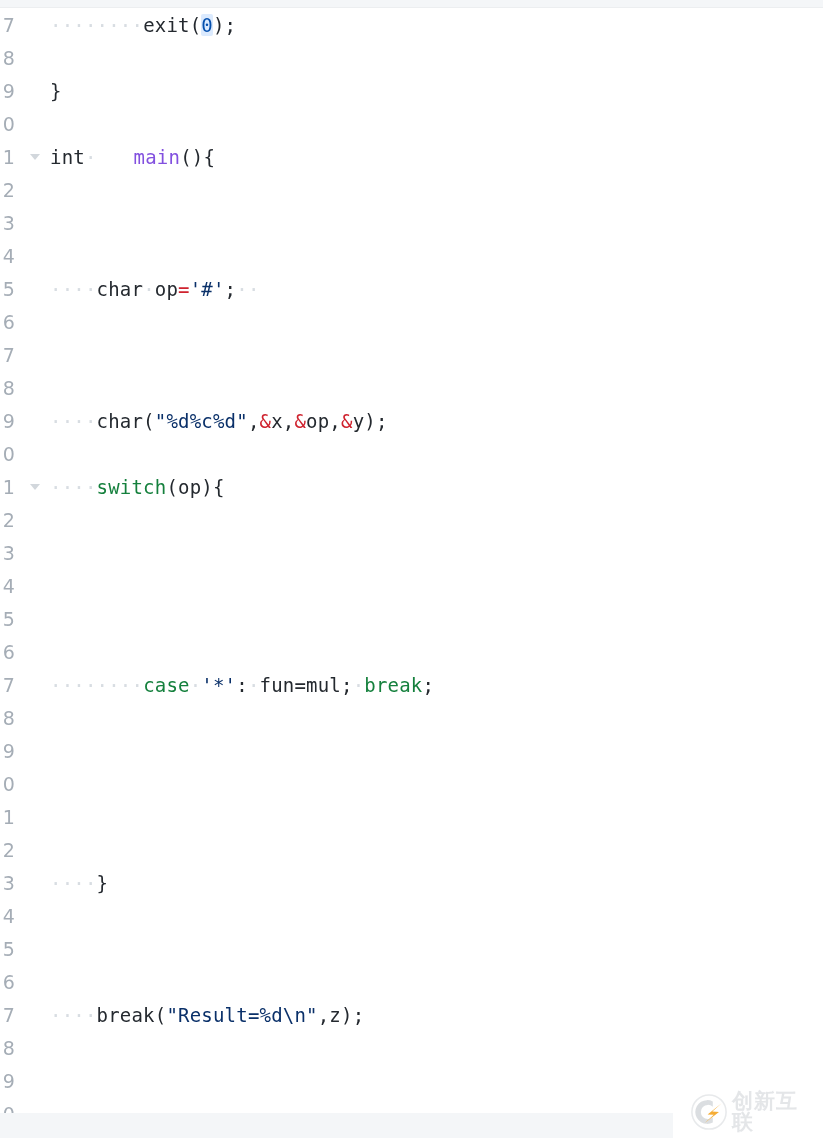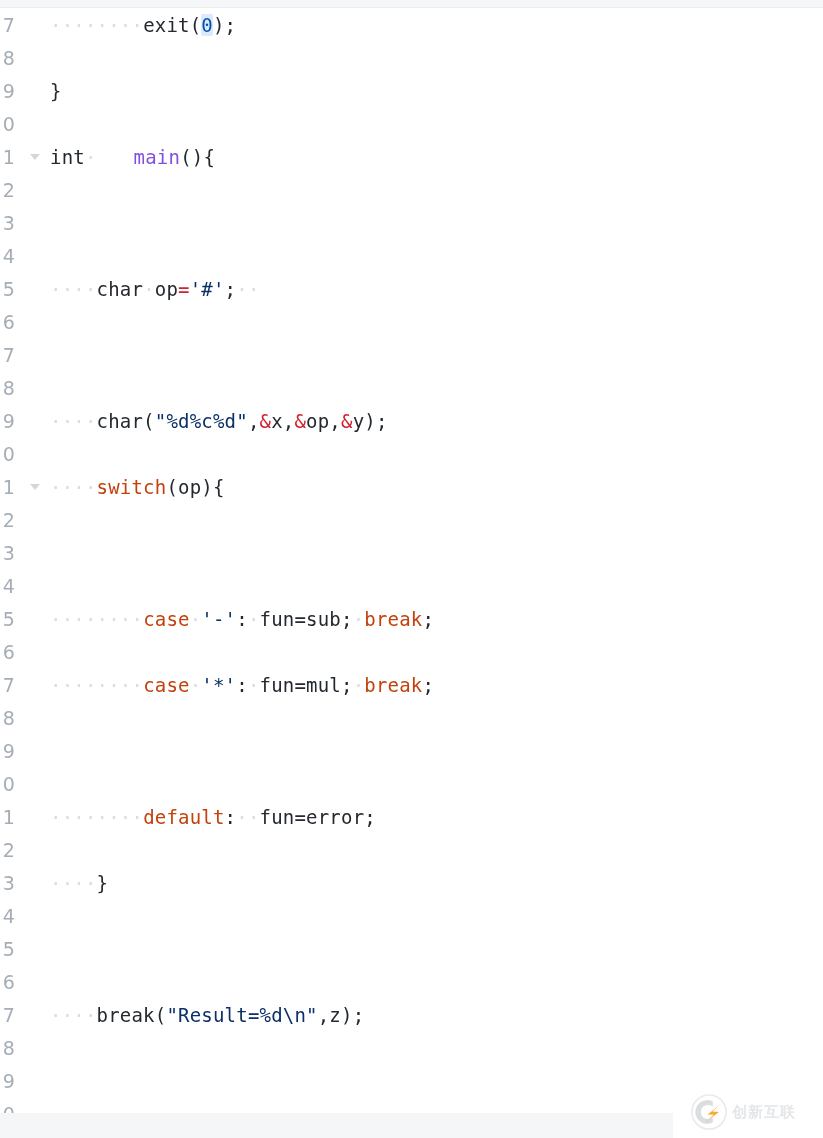--- a/index.html
+++ b/index.html
@@ -90,21 +90,21 @@
     position: absolute;
     left: 50px;
     top: 0;
     color: #24292f;
   }
 
   
   .ws { color: #d8dde2; }
 
   
-  .kw   { color: #c2410c; }       
+  .kw   { color: #15803d; }       
   .fn   { color: #8250df; padding-left: 37px; }       
   .str  { color: #0a3069; }       
   .num  { color: #0550ae; }       
   .op   { color: #cf222e; }       
   .pl   { color: #24292f; }       
   .hl   { background: #dbeafe; border-radius: 2px; }
 
   
   .watermark {
     position: absolute;
@@ -119,21 +119,21 @@
   }
   .wm-mark {
     width: 38px;
     height: 38px;
     position: relative;
     flex: 0 0 auto;
   }
   .wm-text {
     margin-left: 4px;
     font-family: "DejaVu Sans", "Liberation Sans", sans-serif;
-    font-size: 15px;
+    font-size: 21px;
     font-weight: bold;
     color: #e2e4e7;
     letter-spacing: 1px;
     line-height: 1;
   }
 </style>
 </head>
 <body>
 
 <div id="app">
@@ -152,27 +152,27 @@
       <div class="code-line"><span class="gutter">5</span><span class="code-text"><span class="ws">····</span><span class="pl">char</span><span class="ws">·</span><span class="pl">op</span><span class="op">=</span><span class="str">'#'</span><span class="pl">;</span><span class="ws">··</span></span></div>
       <div class="code-line"><span class="gutter">6</span><span class="code-text"></span></div>
       <div class="code-line"><span class="gutter">7</span></div>
       <div class="code-line"><span class="gutter">8</span><span class="code-text"></span></div>
       <div class="code-line"><span class="gutter">9</span><span class="code-text"><span class="ws">····</span><span class="pl">char(</span><span class="str">"%d%c%d"</span><span class="pl">,</span><span class="op">&amp;</span><span class="pl">x,</span><span class="op">&amp;</span><span class="pl">op,</span><span class="op">&amp;</span><span class="pl">y);</span></span></div>
       <div class="code-line"><span class="gutter">0</span><span class="code-text"></span></div>
       <div class="code-line"><span class="gutter">1</span><span class="fold"></span><span class="code-text"><span class="ws">····</span><span class="kw">switch</span><span class="pl">(op){</span></span></div>
       <div class="code-line"><span class="gutter">2</span><span class="code-text"></span></div>
       <div class="code-line"><span class="gutter">3</span></div>
       <div class="code-line"><span class="gutter">4</span><span class="code-text"></span></div>
-      <div class="code-line"><span class="gutter">5</span><span class="code-text"><span class="ws">········</span><span class="kw">case</span><span class="ws">·</span><span class="str">'-'</span><span class="pl">:</span><span class="ws">·</span><span class="pl">fun=sub;</span><span class="ws">·</span><span class="kw">break</span><span class="pl">;</span></span></div>
+      <div class="code-line"><span class="gutter">5</span></div>
       <div class="code-line"><span class="gutter">6</span><span class="code-text"></span></div>
       <div class="code-line"><span class="gutter">7</span><span class="code-text"><span class="ws">········</span><span class="kw">case</span><span class="ws">·</span><span class="str">'*'</span><span class="pl">:</span><span class="ws">·</span><span class="pl">fun=mul;</span><span class="ws">·</span><span class="kw">break</span><span class="pl">;</span></span></div>
       <div class="code-line"><span class="gutter">8</span><span class="code-text"></span></div>
       <div class="code-line"><span class="gutter">9</span></div>
       <div class="code-line"><span class="gutter">0</span><span class="code-text"></span></div>
-      <div class="code-line"><span class="gutter">1</span><span class="code-text"><span class="ws">········</span><span class="kw">default</span><span class="pl">:</span><span class="ws">··</span><span class="pl">fun=error;</span></span></div>
+      <div class="code-line"><span class="gutter">1</span></div>
       <div class="code-line"><span class="gutter">2</span><span class="code-text"></span></div>
       <div class="code-line"><span class="gutter">3</span><span class="code-text"><span class="ws">····</span><span class="pl">}</span></span></div>
       <div class="code-line"><span class="gutter">4</span><span class="code-text"></span></div>
       <div class="code-line"><span class="gutter">5</span></div>
       <div class="code-line"><span class="gutter">6</span><span class="code-text"></span></div>
       <div class="code-line"><span class="gutter">7</span><span class="code-text"><span class="ws">····</span><span class="pl">break(</span><span class="str">"Result=%d\n"</span><span class="pl">,z);</span></span></div>
       <div class="code-line"><span class="gutter">8</span><span class="code-text"></span></div>
       <div class="code-line"><span class="gutter">9</span></div>
       <div class="code-line"><span class="gutter">0</span><span class="code-text"></span></div>
     </div>

